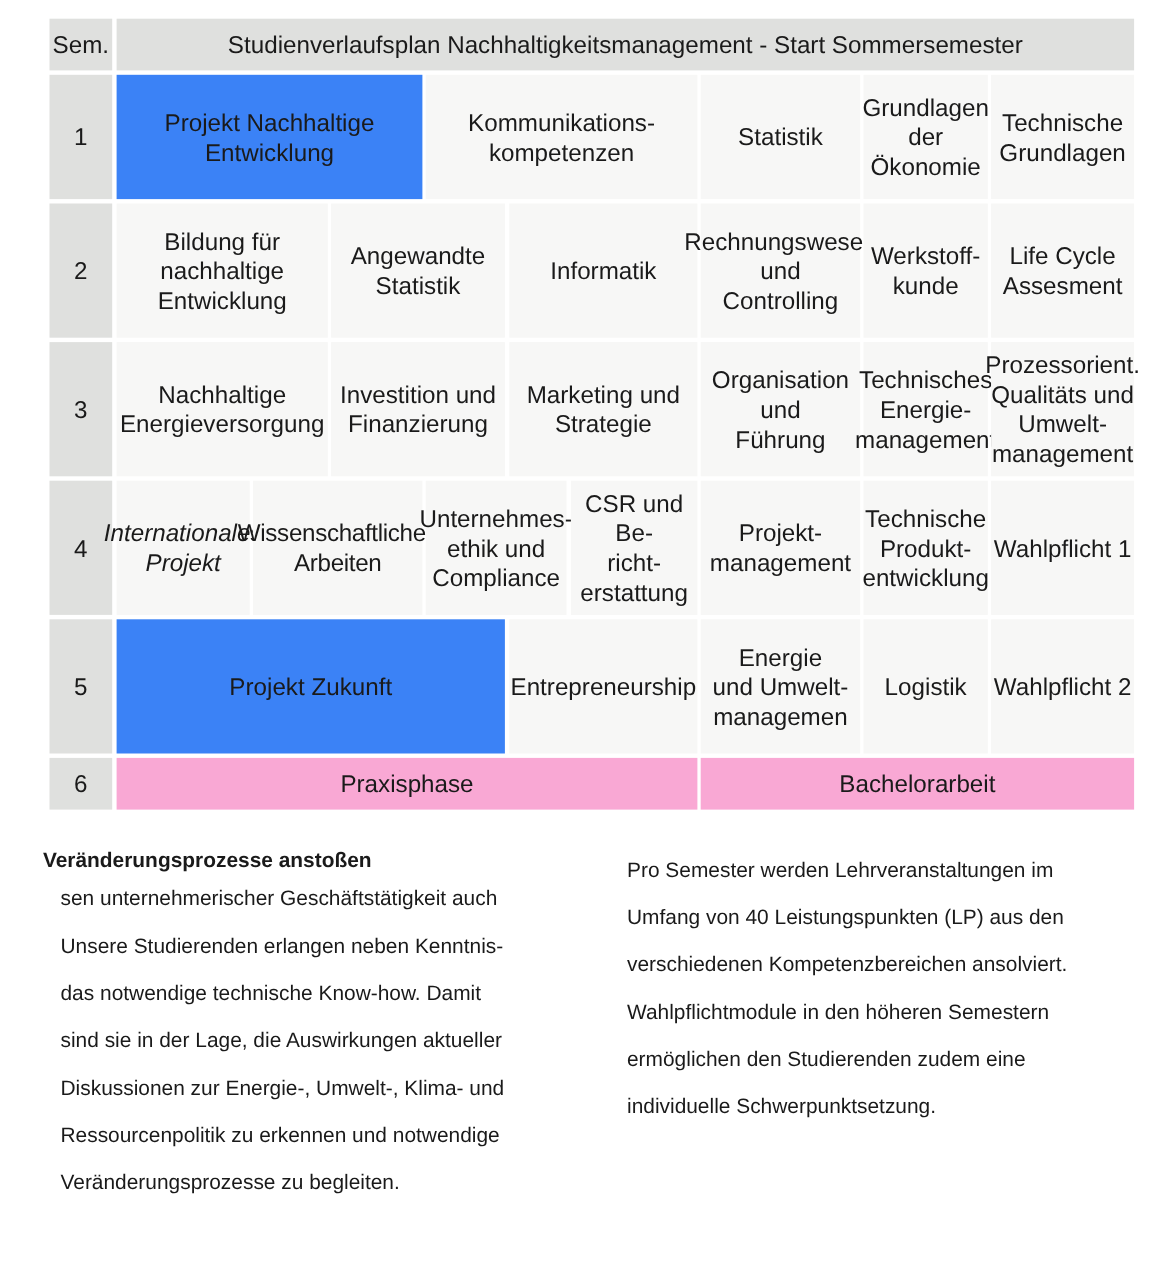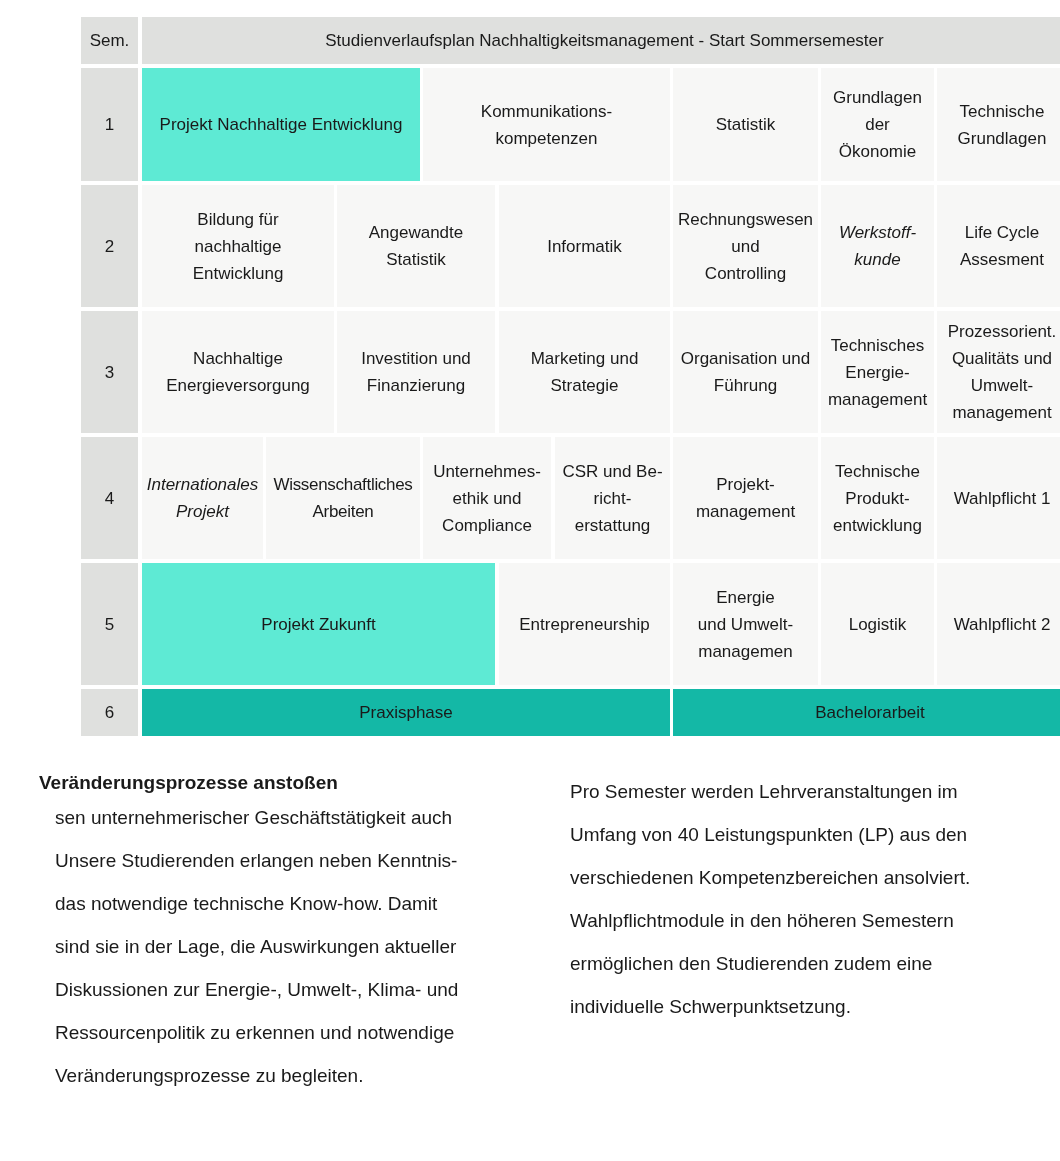--- a/index.html
+++ b/index.html
@@ -1,22 +1,22 @@
 <!DOCTYPE html>
 <html><head>
 <meta charset="utf-8">
 <style>
   html,body{margin:0;padding:0;background:#ffffff;}
   body{width:1060px;height:1161px;position:relative;font-family:"Liberation Sans",sans-serif;color:#1a1a1a;overflow:hidden;}
-  .cell{position:absolute;display:flex;align-items:center;justify-content:center;text-align:center;font-size:17px;line-height:27px;white-space:pre-line;box-sizing:border-box;margin-left:36px;}
+  .cell{position:absolute;display:flex;align-items:center;justify-content:center;text-align:center;font-size:22px;line-height:27px;white-space:pre-line;box-sizing:border-box;}
   .hdr{background:#dfe0de;}
   .sem{background:#dfe0de;}
   .mod{background:#f7f7f6;}
-  .proj{background:#5eead4;}
-  .prax{background:#14b8a6;}
+  .proj{background:#3b82f6;}
+  .prax{background:#f9a8d4;}
   .text-block{position:absolute;font-size:19px;}
   .text-block h3{margin:0;font-size:19px;font-weight:bold;line-height:26px;}
   .text-block .sub{font-weight:normal;}
   .text-block p{margin:0;padding-left:16px;line-height:43px;}
 </style>
 </head>
 <body>
 
 <div>
 
@@ -37,21 +37,21 @@
   <div class="cell sem" style="left:45px;top:185px;width:57px;height:122px;">2</div>
   <div class="cell mod" style="left:106px;top:185px;width:192px;height:122px;">Bildung für
 nachhaltige
 Entwicklung</div>
   <div class="cell mod" style="left:301px;top:185px;width:158px;height:122px;">Angewandte
 Statistik</div>
   <div class="cell mod" style="left:463px;top:185px;width:171px;height:122px;">Informatik</div>
   <div class="cell mod" style="left:637px;top:185px;width:145px;height:122px;">Rechnungswesen
 und
 Controlling</div>
-  <div class="cell mod" style="left:785px;top:185px;width:113px;height:122px;font-style:italic;">Werkstoff-
+  <div class="cell mod" style="left:785px;top:185px;width:113px;height:122px;">Werkstoff-
 kunde</div>
   <div class="cell mod" style="left:901px;top:185px;width:130px;height:122px;">Life Cycle
 Assesment</div>
 
   <div class="cell sem" style="left:45px;top:311px;width:57px;height:122px;">3</div>
   <div class="cell mod" style="left:106px;top:311px;width:192px;height:122px;">Nachhaltige
 Energieversorgung</div>
   <div class="cell mod" style="left:301px;top:311px;width:158px;height:122px;">Investition und
 Finanzierung</div>
   <div class="cell mod" style="left:463px;top:311px;width:171px;height:122px;">Marketing und

